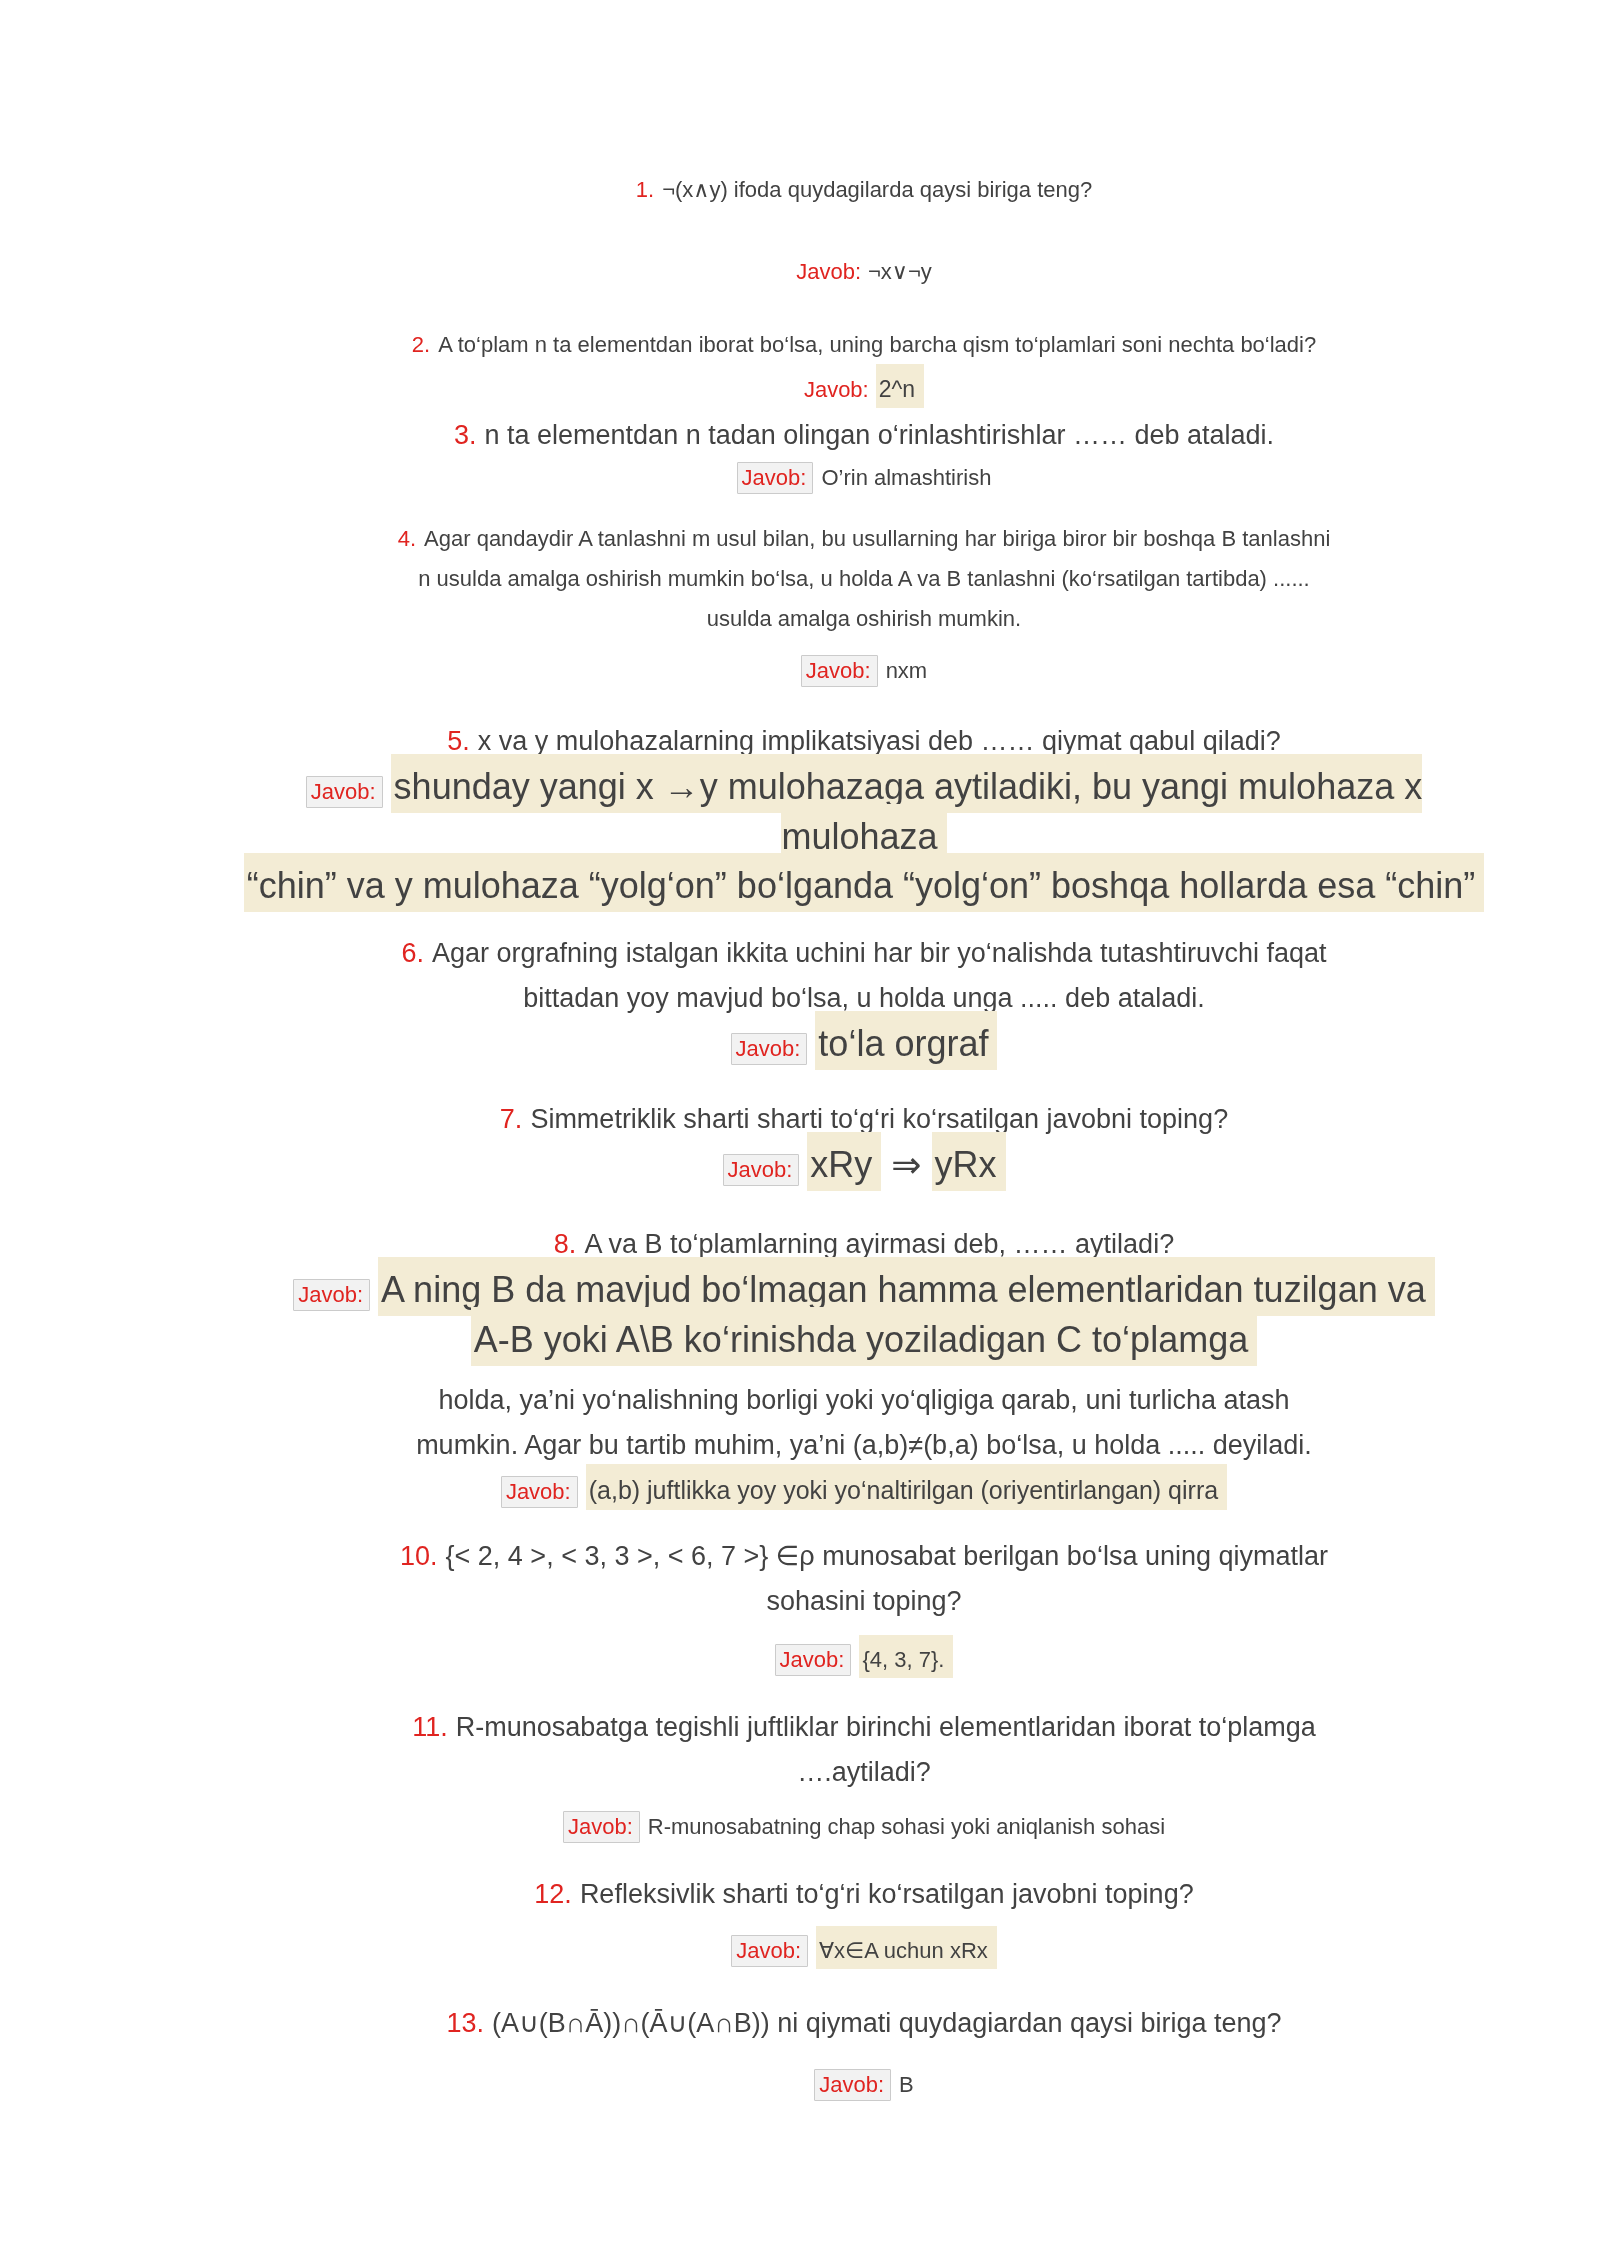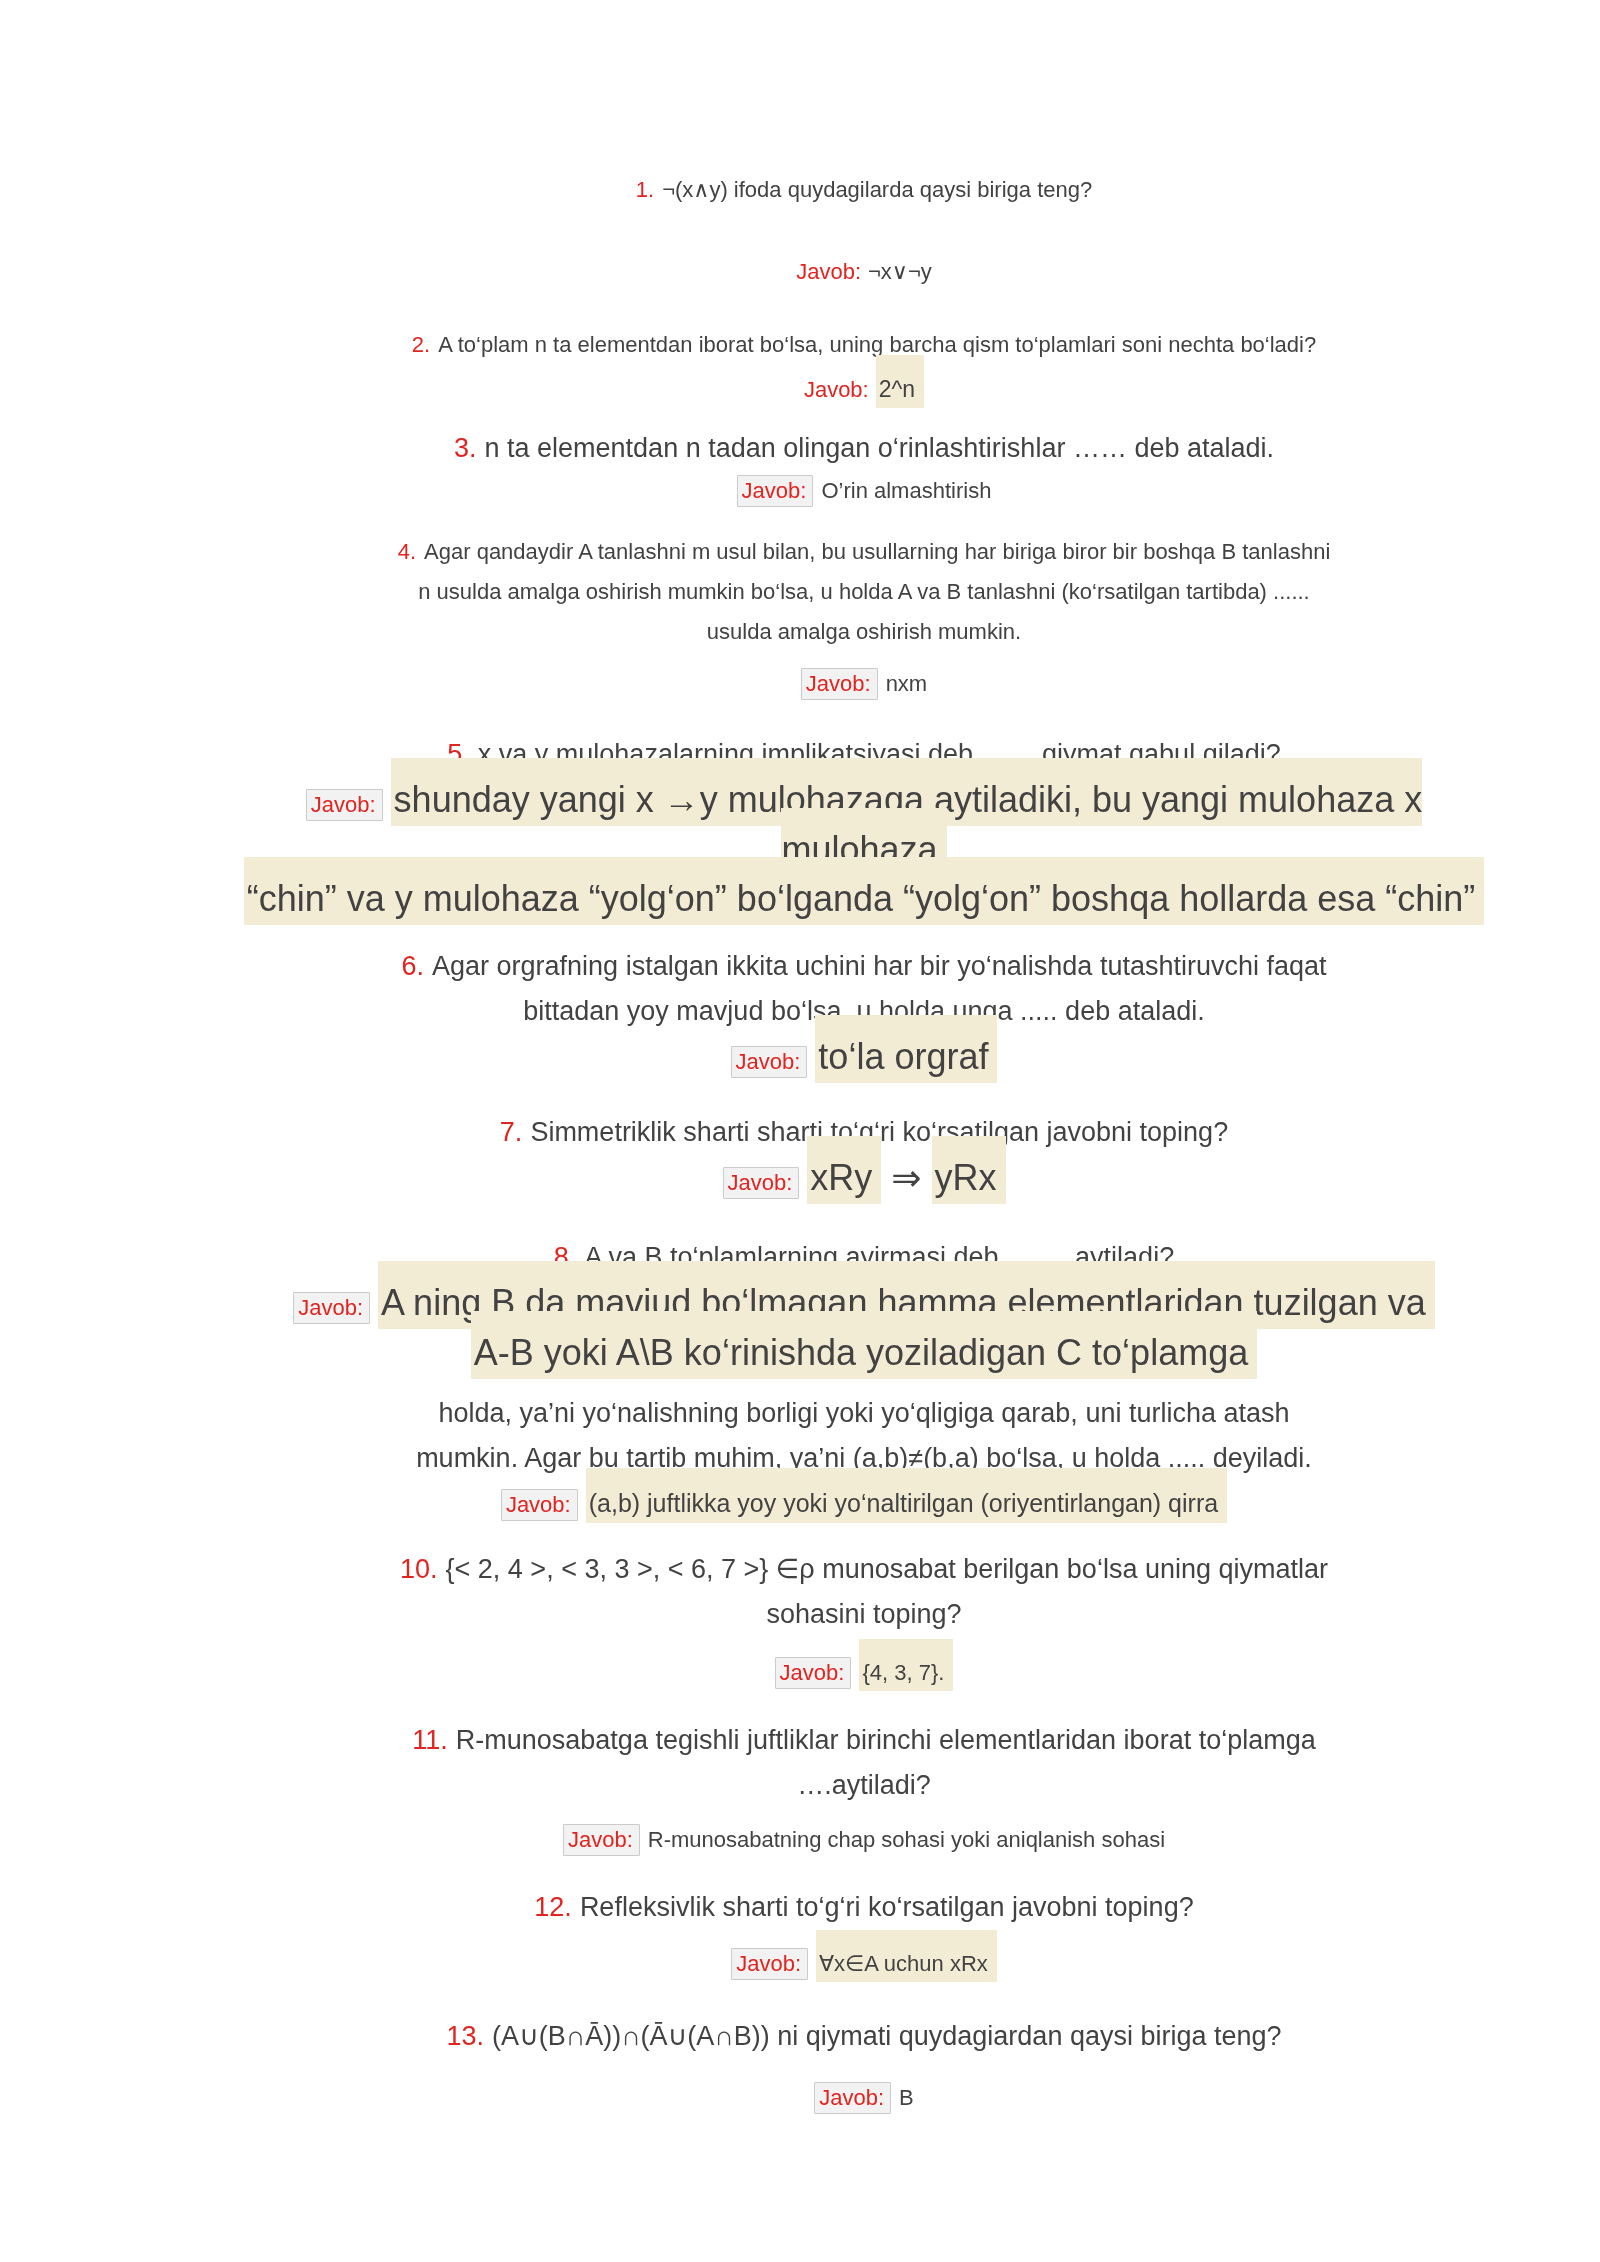--- a/index.html
+++ b/index.html
@@ -13,21 +13,21 @@
   .ln { font-size:22px; line-height:40px; color:var(--text,#424242); }
   .ln.lg { font-size:27px; line-height:45px; }
   .num { color:var(--red,#e02420); margin-right:8px; }
   .jp { color:var(--red,#e02420); margin-right:7px; }
   .jb {
     color:var(--red,#e02420); font-size:22px;
     background:var(--boxbg,#f2f2f2);
     border:1px solid var(--boxbd,#cbcbcb);
     padding:2px 6px 3px 4px; margin-right:8px; border-radius:1px;
   }
-  .hl { background:var(--hl,#f3ecd5); padding:21px 9px 6px 3px; }
+  .hl { background:var(--hl,#f3ecd5); padding:12px 9px 6px 3px; }
   .ans { color:var(--text,#424242); }
   .s22{font-size:22px} .s23{font-size:23px} .s25{font-size:25px}
   .s26{font-size:22px} .s27{font-size:36px}
 </style>
 </head>
 <body>
 
 <div class="doc">
 
   <div class="ln">
@@ -37,21 +37,21 @@
     <span class="jp">Javob:</span><span class="ans s22">¬x∨¬y</span>
   </div>
 
   <div class="ln" style="margin-top:33px">
     <span class="num">2.</span><span>A to‘plam n ta elementdan iborat bo‘lsa, uning barcha qism to‘plamlari soni nechta bo‘ladi?</span>
   </div>
   <div class="ln" style="margin-top:4px">
     <span class="jp">Javob:</span><span class="ans hl s23">2^n</span>
   </div>
 
-  <div class="ln lg" style="margin-top:16px">
+  <div class="ln lg" style="margin-top:3px">
     <span class="num">3.</span><span>n ta elementdan n tadan olingan o‘rinlashtirishlar …… deb ataladi.</span>
   </div>
   <div class="ln">
     <span class="jb">Javob:</span><span class="ans s22">O’rin almashtirish</span>
   </div>
 
   <div style="margin-top:21px">
     <div class="ln"><span class="num">4.</span><span>Agar qandaydir A tanlashni m usul bilan, bu usullarning har biriga biror bir boshqa B tanlashni</span></div>
     <div class="ln">n usulda amalga oshirish mumkin bo‘lsa, u holda A va B tanlashni (ko‘rsatilgan tartibda) ......</div>
     <div class="ln">usulda amalga oshirish mumkin.</div>

